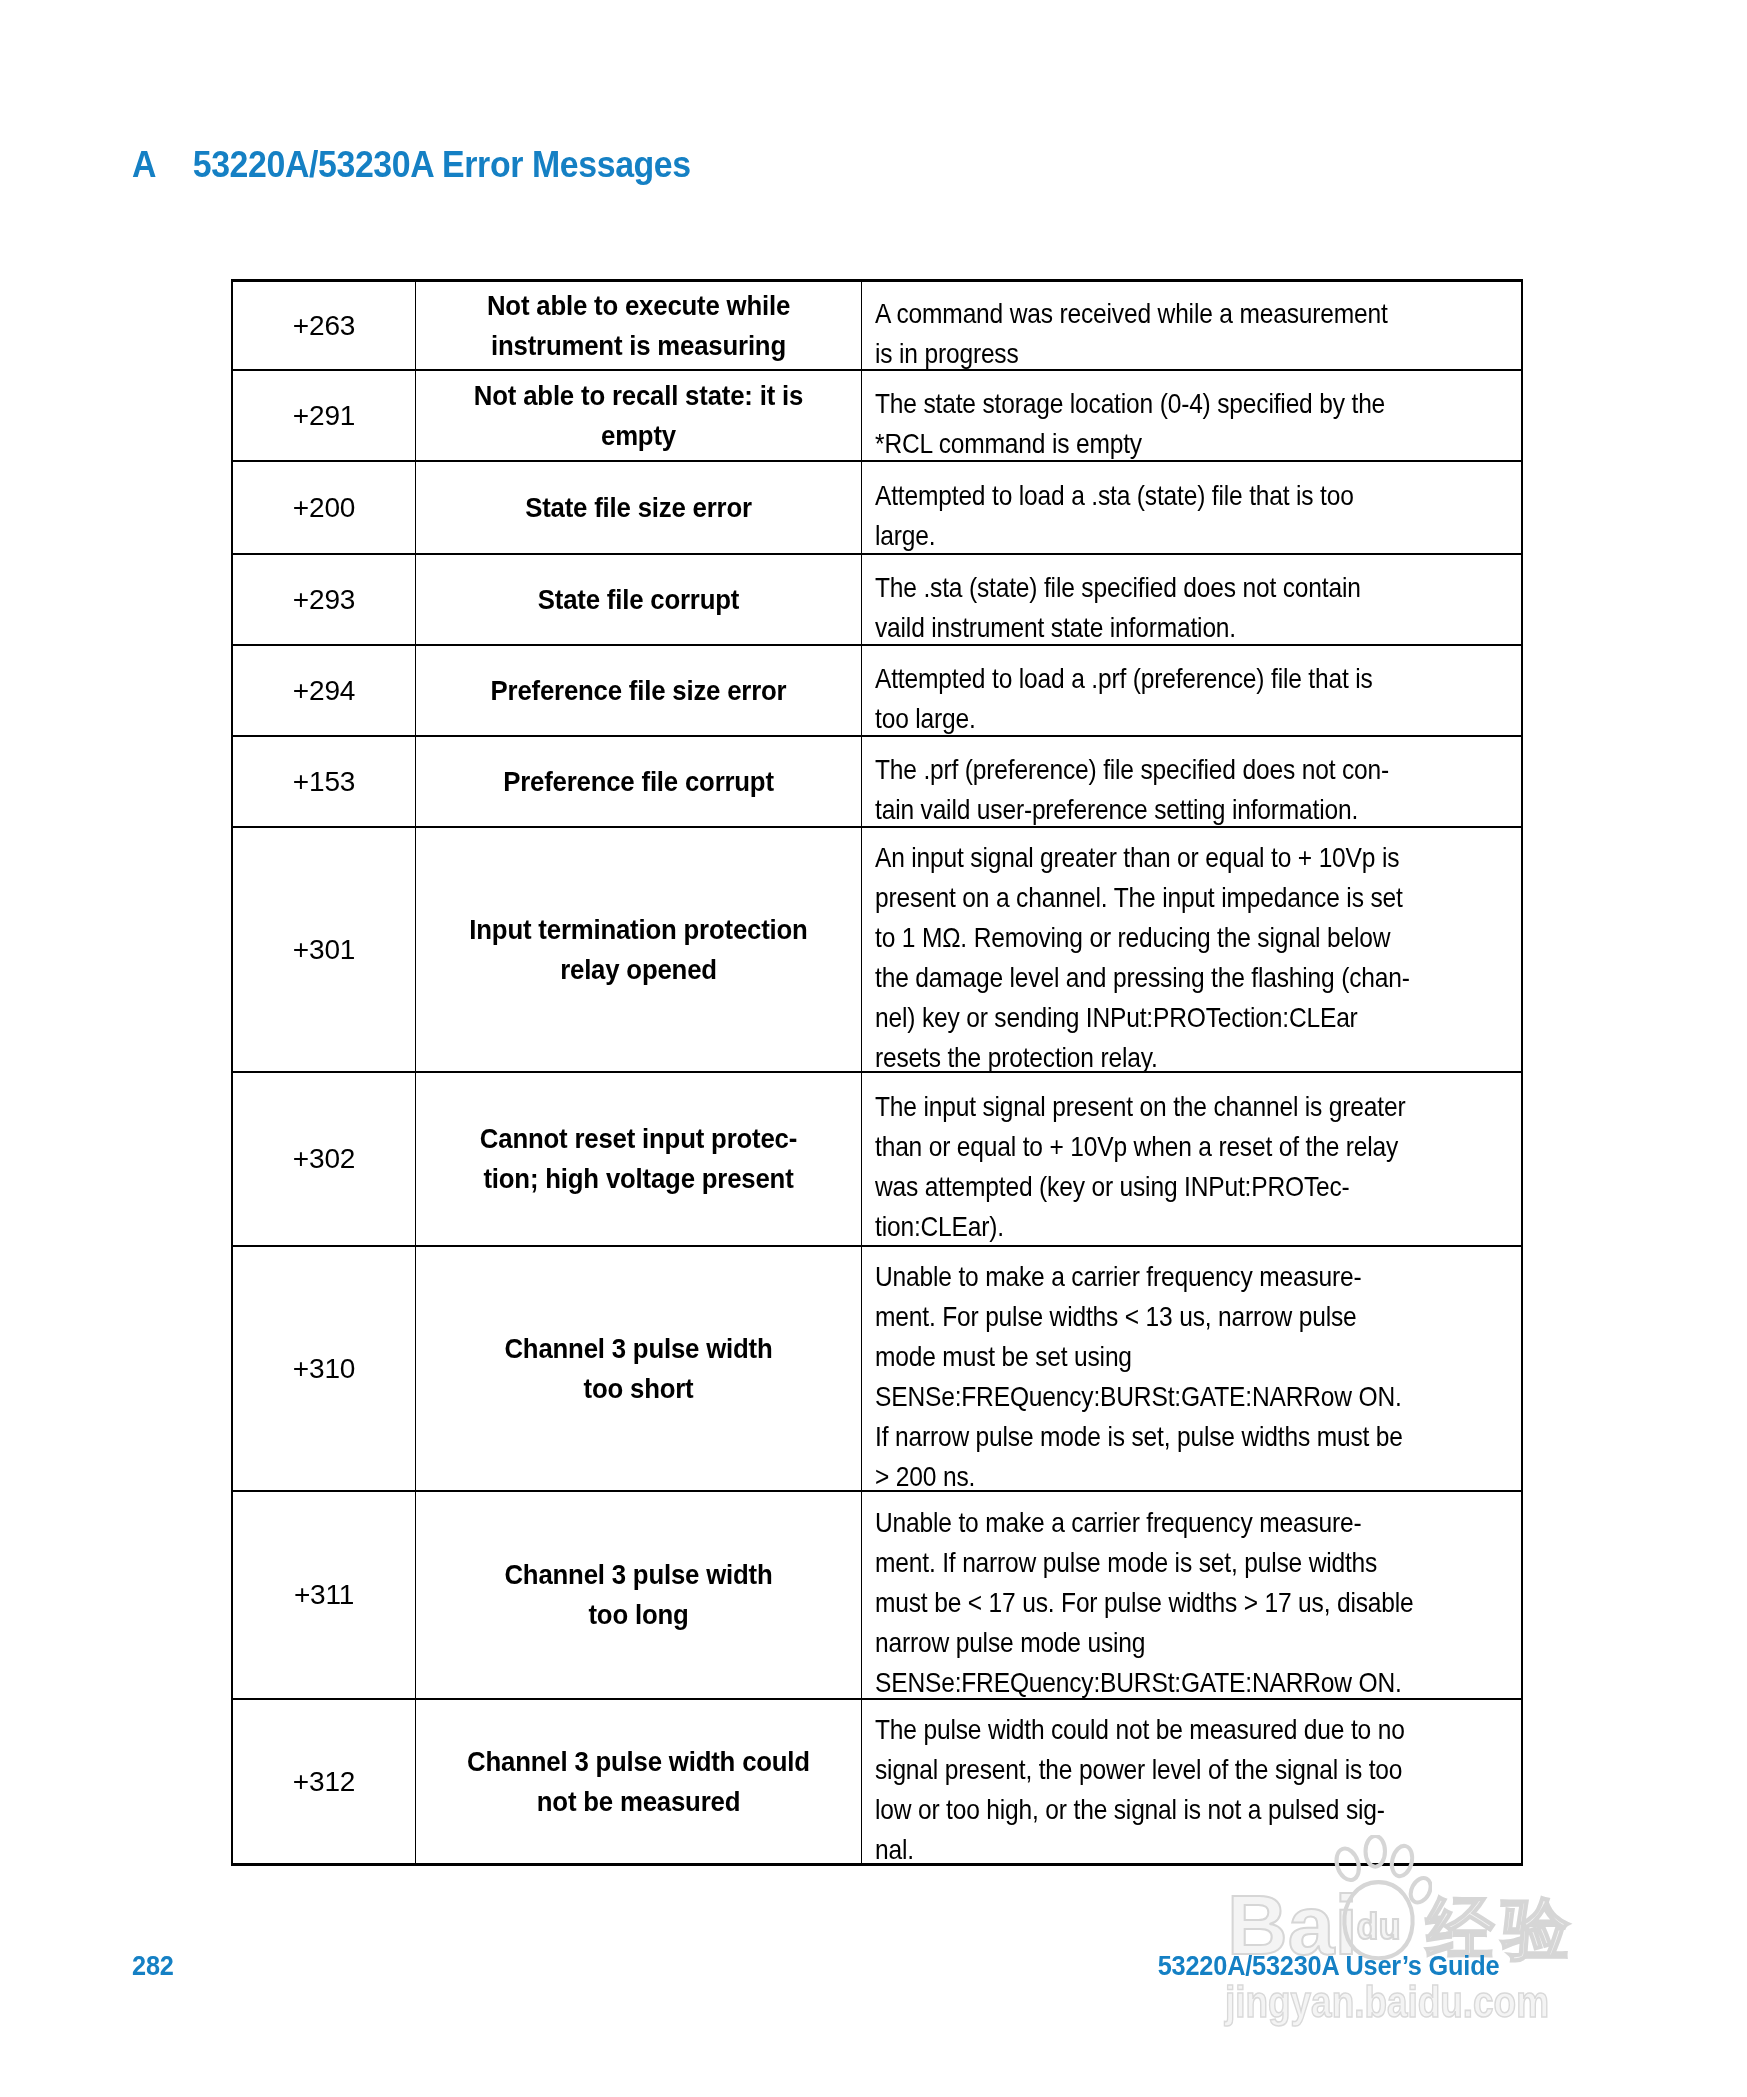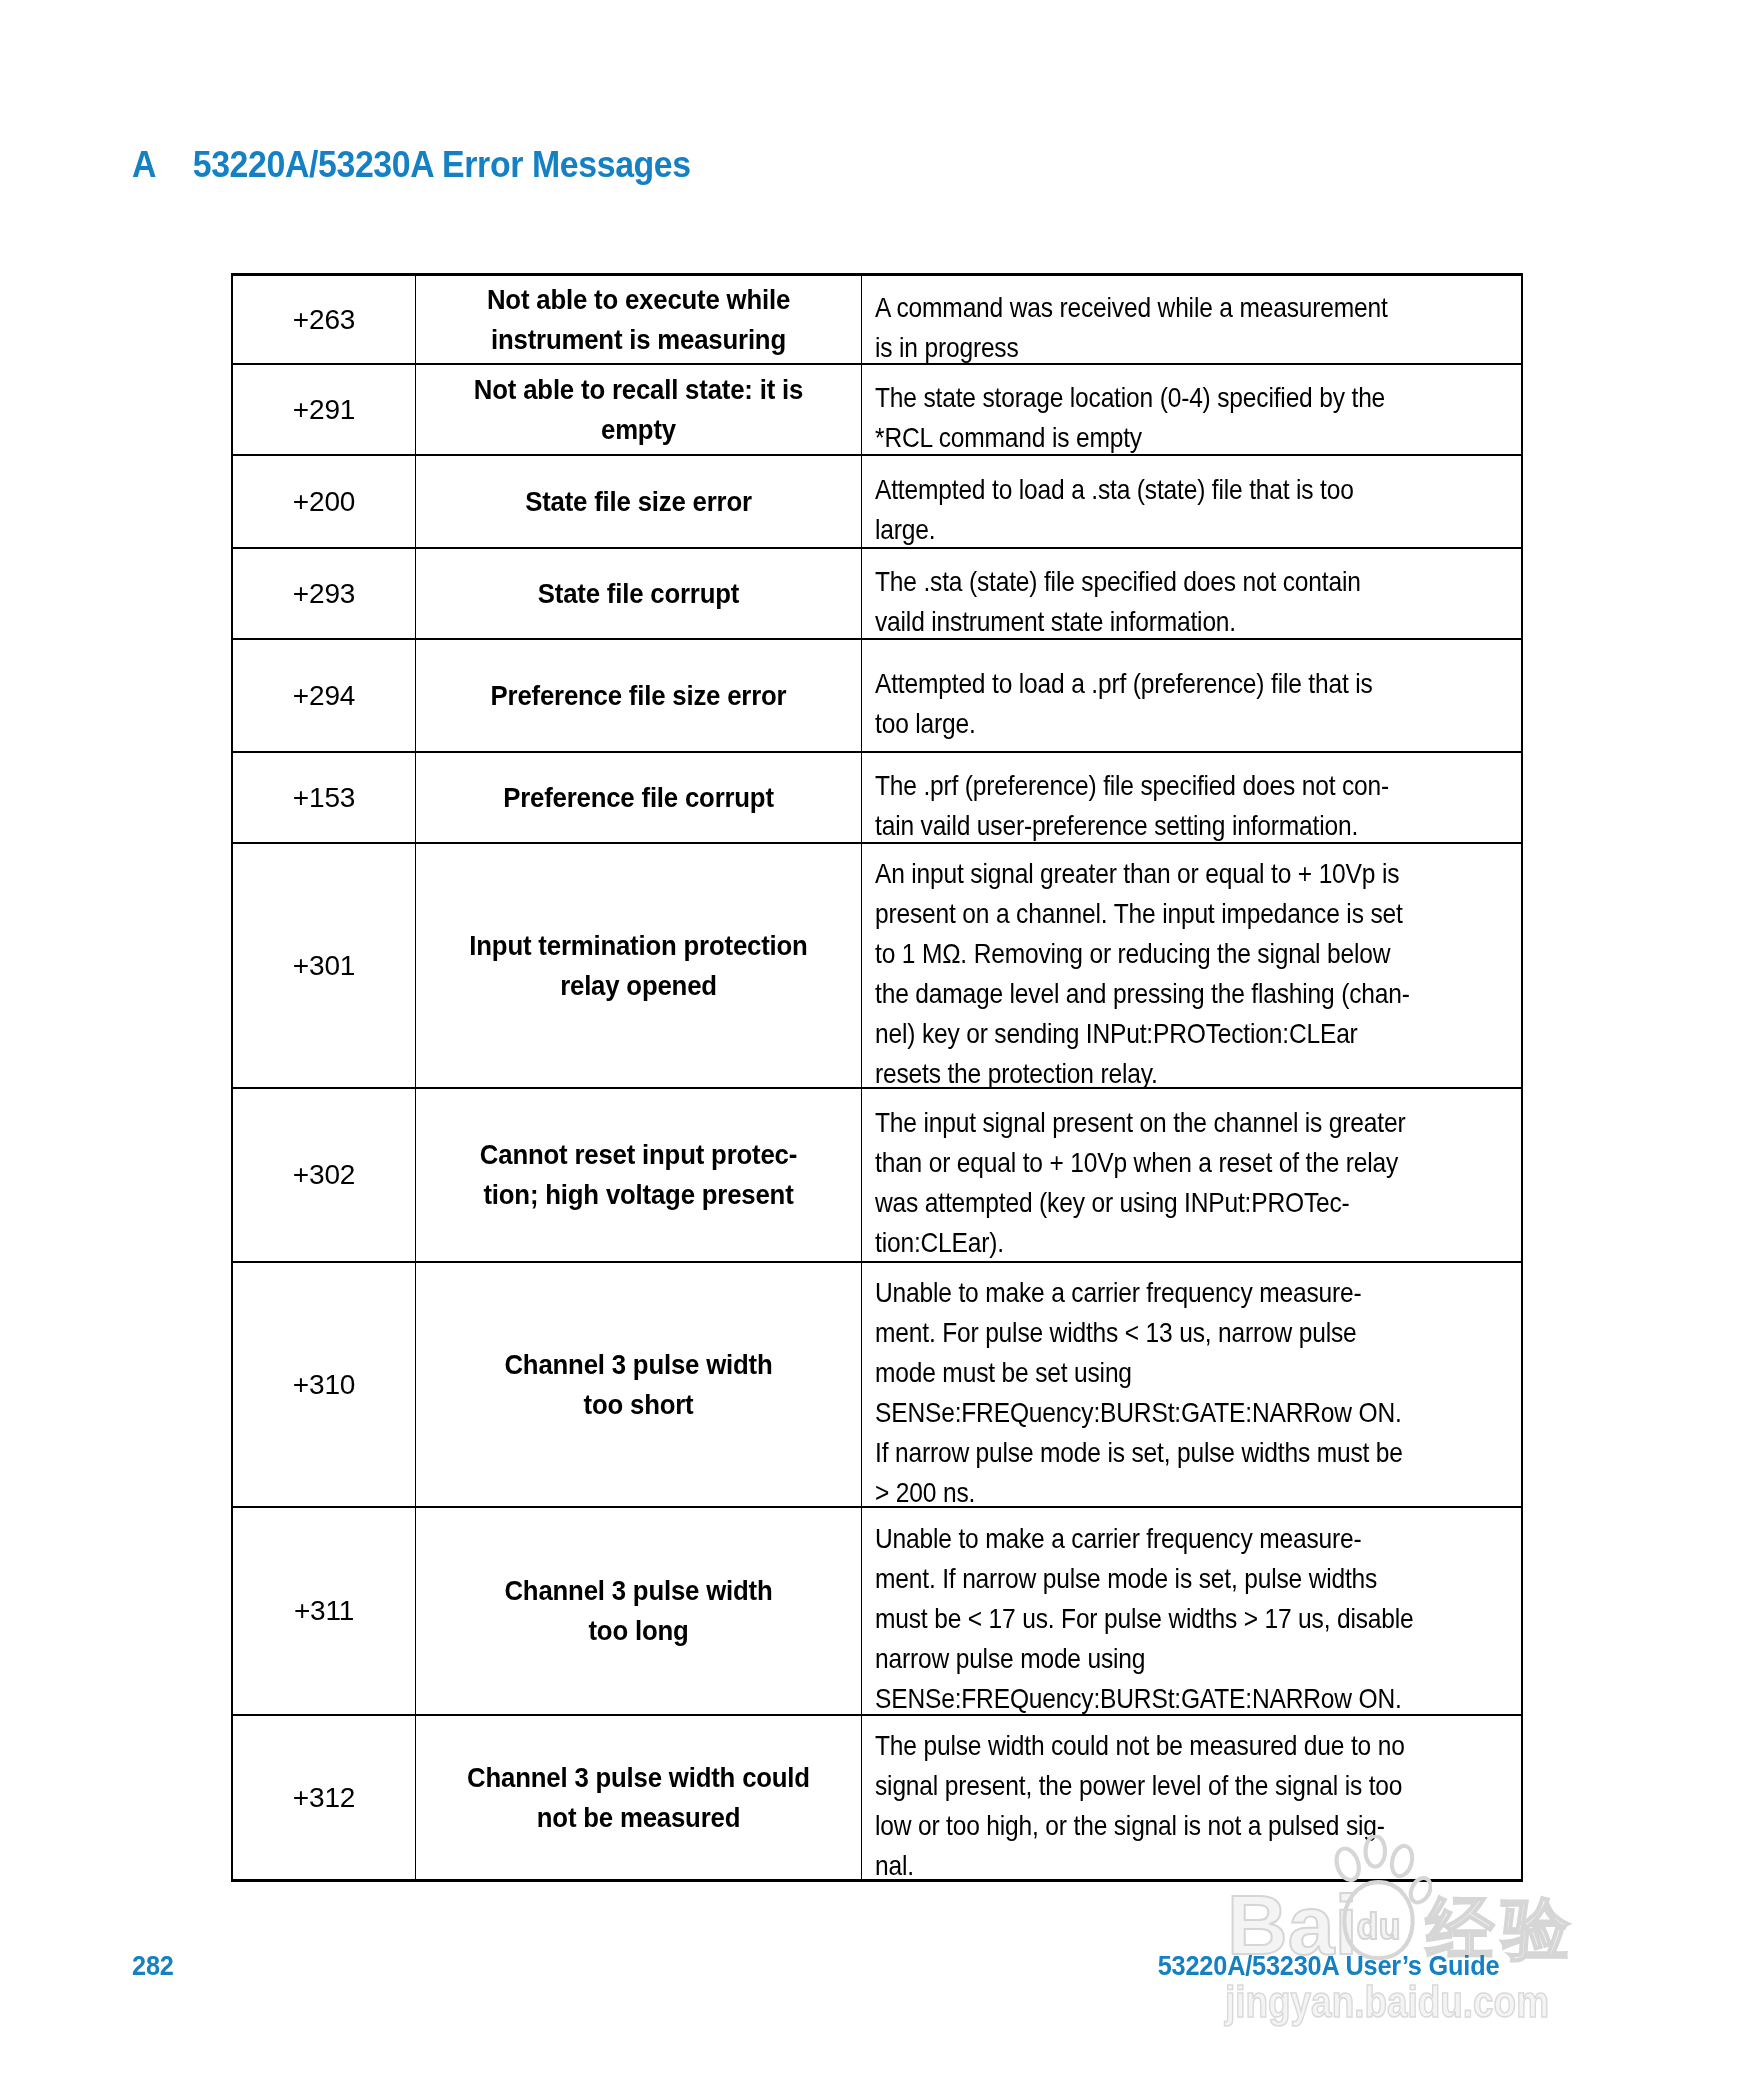--- a/index.html
+++ b/index.html
@@ -18,21 +18,21 @@
     position:absolute;left:132px;top:144px;
     display:flex;align-items:baseline;
     color:#1580c4;font-weight:bold;font-size:36px;
     transform:scaleX(0.94);transform-origin:0 50%;
     letter-spacing:-0.4px;white-space:nowrap;
   }
   .hdr .appendix{margin-right:39px;}
 
   
   .errtable{
-    position:absolute;left:231px;top:273px;width:1292px;
+    position:absolute;left:231px;top:279px;width:1292px;
     border:2.4px solid #000;border-top-width:3.2px;border-bottom-width:3.2px;
     box-sizing:border-box;background:transparent;
   }
   .row{
     display:flex;box-sizing:border-box;
     border-bottom:2.4px solid #000;
   }
   .row:last-child{border-bottom:none;}
   .cell{box-sizing:border-box;display:flex;align-items:center;}
   .c1{width:182px;justify-content:center;font-size:28px;letter-spacing:-0.2px;}
@@ -128,21 +128,21 @@
       <div class="cell c1">+293</div>
       <div class="cell c2">
           <div class="nametxt">State file corrupt</div>
         </div>
       <div class="cell c3">
           <div class="desctxt">The .sta (state) file specified does not contain
 vaild instrument state information.</div>
         </div>
     </div>
 
-    <div class="row" style="height:113px">
+    <div class="row" style="height:91px">
       <div class="cell c1">+294</div>
       <div class="cell c2">
           <div class="nametxt">Preference file size error</div>
         </div>
       <div class="cell c3">
           <div class="desctxt">Attempted to load a .prf (preference) file that is
 too large.</div>
         </div>
     </div>
 

